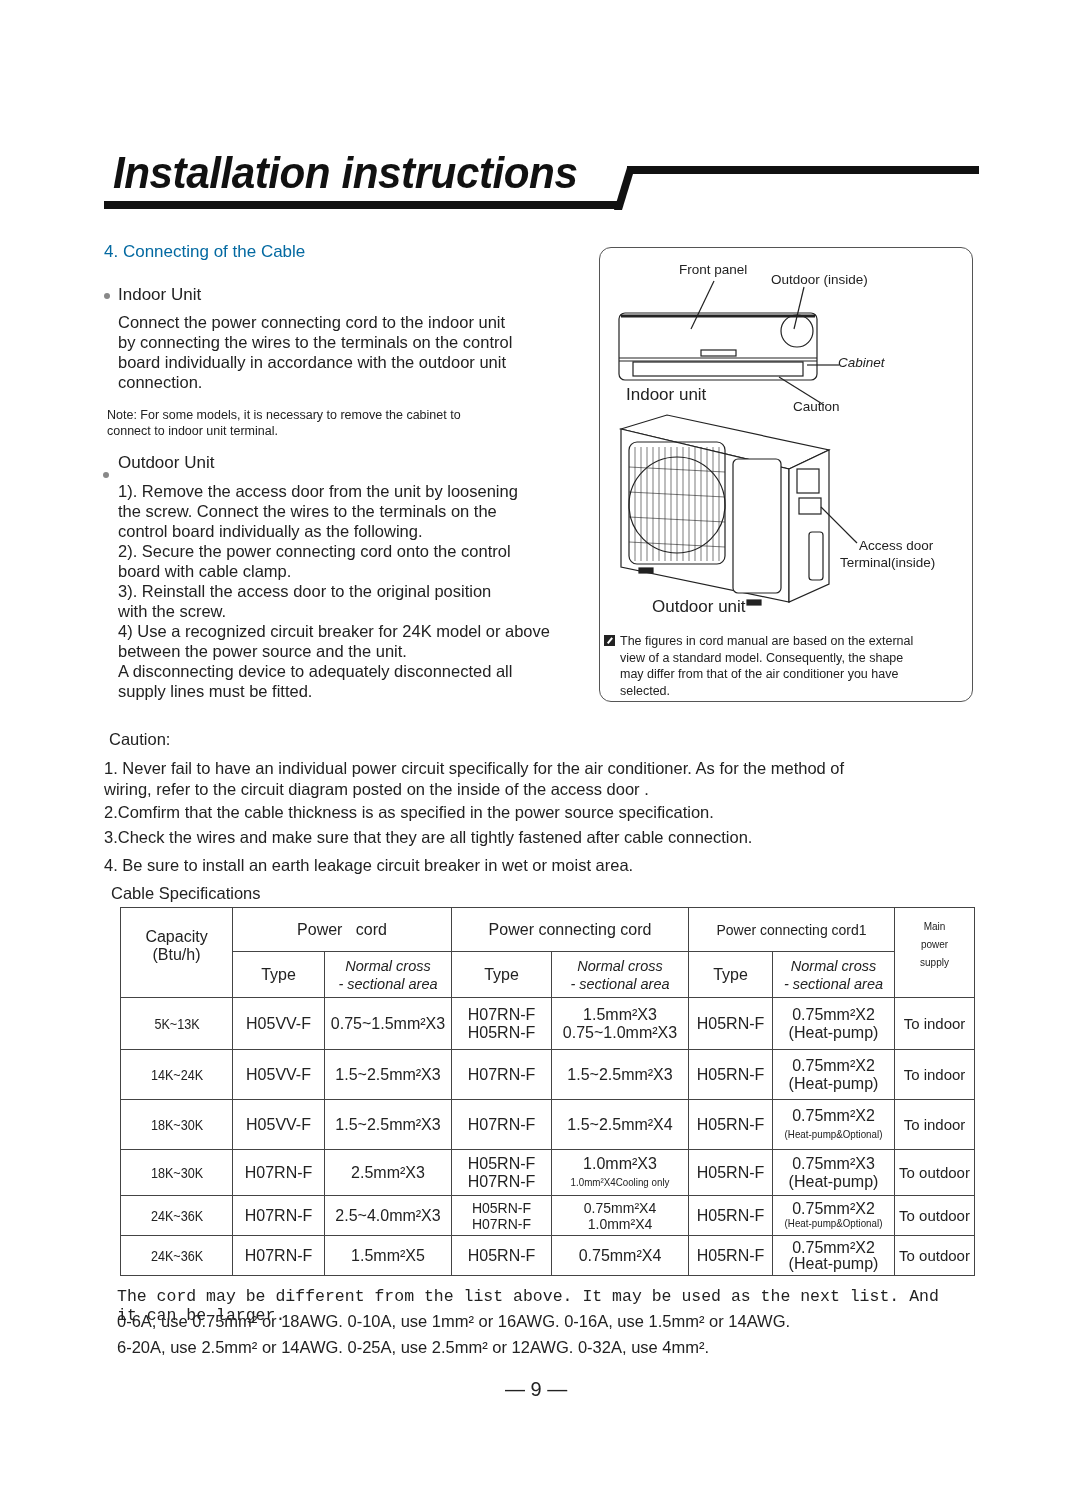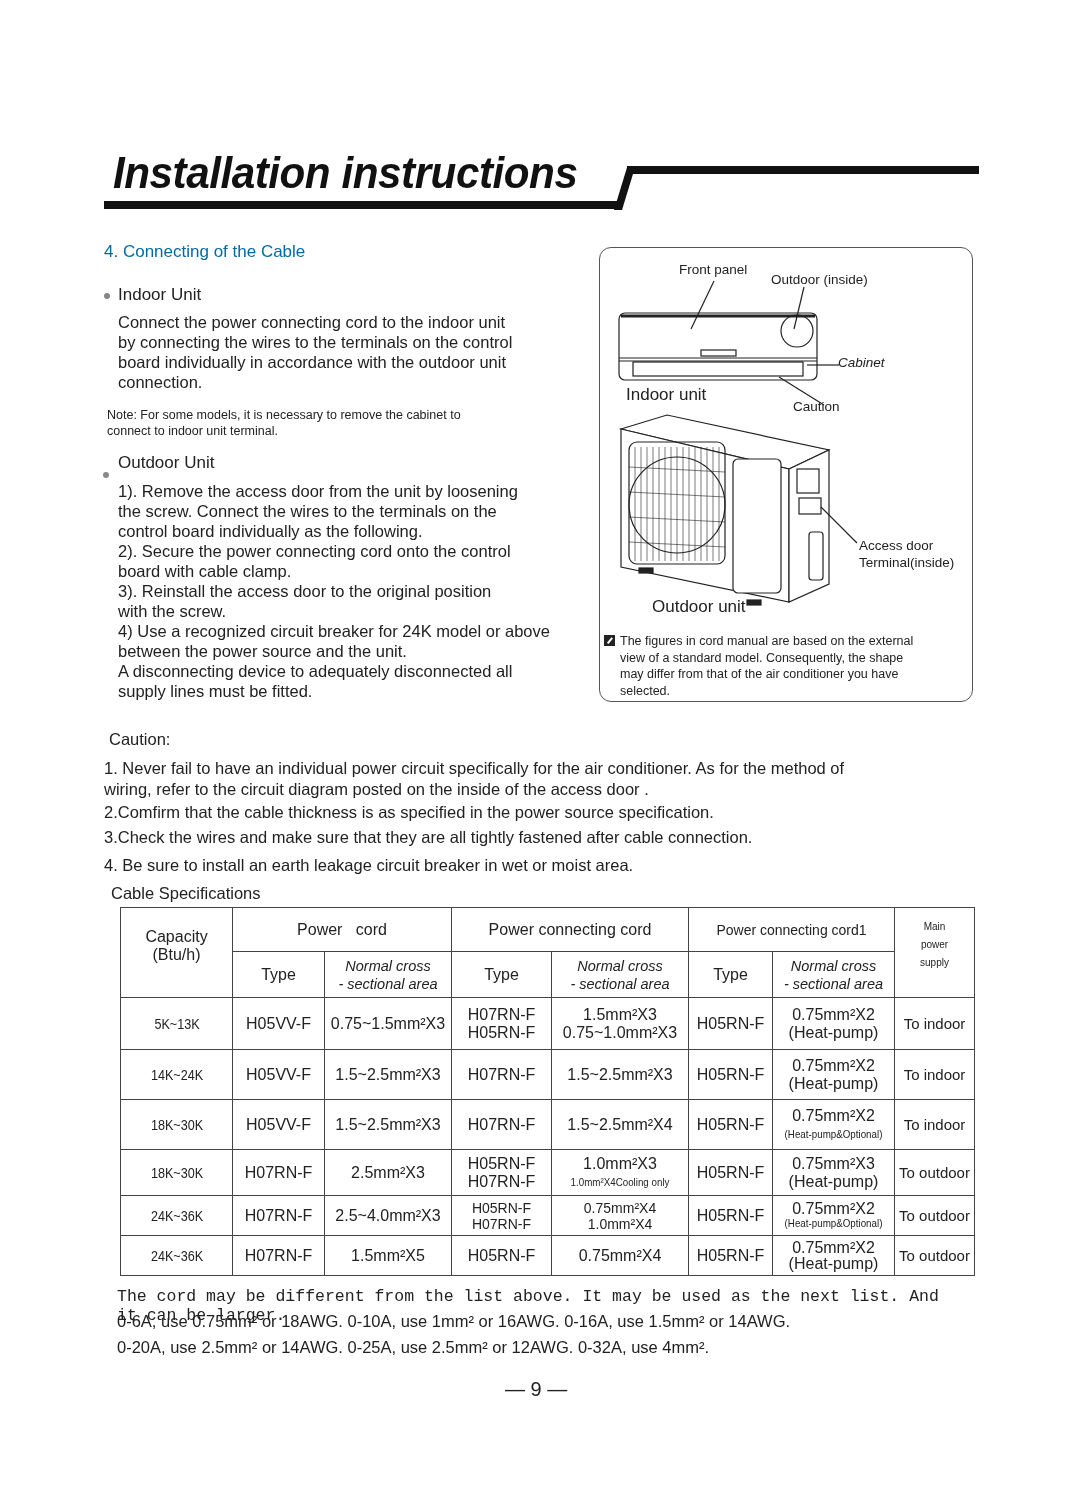--- a/index.html
+++ b/index.html
@@ -130,21 +130,21 @@
     <rect x="148" y="353" width="14" height="5" fill="#222"></rect>
   </g>
 </svg>
 
 <div class="fig-label" style="left:679px; top:262px;">Front panel</div>
 <div class="fig-label" style="left:771px; top:272px;">Outdoor (inside)</div>
 <div class="fig-label" style="left:838px; top:355px;font-style:italic;">Cabinet</div>
 <div class="fig-label big" style="left:626px; top:385px;">Indoor unit</div>
 <div class="fig-label" style="left:793px; top:399px;">Caution</div>
 <div class="fig-label" style="left:859px; top:538px;">Access door</div>
-<div class="fig-label" style="left:859px; top:555px;">Terminal(inside)</div>
+<div class="fig-label" style="left:840px; top:555px;">Terminal(inside)</div>
 <div class="fig-label big" style="left:652px; top:597px;">Outdoor unit</div>
 
 <div class="note-icon"></div>
 <div class="fig-note">The figures in cord manual are based on the external
 view of a standard model. Consequently, the shape
  may differ from that of the air conditioner you have
 selected.</div>
 
 <div class="caution-title">Caution:</div>
 <div class="caution-item" style="top:758px;">1. Never fail to have an individual power circuit specifically for the air conditioner. As for the method of
@@ -257,14 +257,14 @@
     <td>0.75mm²X4</td>
     <td>H05RN-F</td>
     <td style="line-height:16px;"><span>0.75mm²X2</span><br><span>(Heat-pump)</span></td>
     <td style="font-size:15px;">To outdoor</td>
   </tr>
 </tbody>
   </table>
 
 <div class="foot" style="top:1287px;font-family:Liberation Mono, monospace;">The cord may be different from the list above. It may be used as the next list. And it can be larger.</div>
 <div class="foot" style="top:1312px;">0-6A, use 0.75mm² or 18AWG. 0-10A, use 1mm² or 16AWG. 0-16A, use 1.5mm² or 14AWG.</div>
-<div class="foot" style="top:1338px;">0-20A, use 2.5mm² or 14AWG. 0-25A, use 2.5mm² or 12AWG. 0-32A, use 4mm².</div>
+<div class="foot" style="top:1338px;">6-20A, use 2.5mm² or 14AWG. 0-25A, use 2.5mm² or 12AWG. 0-32A, use 4mm².</div>
 <div class="page-num">— 9 —</div>
 
 </body></html>

